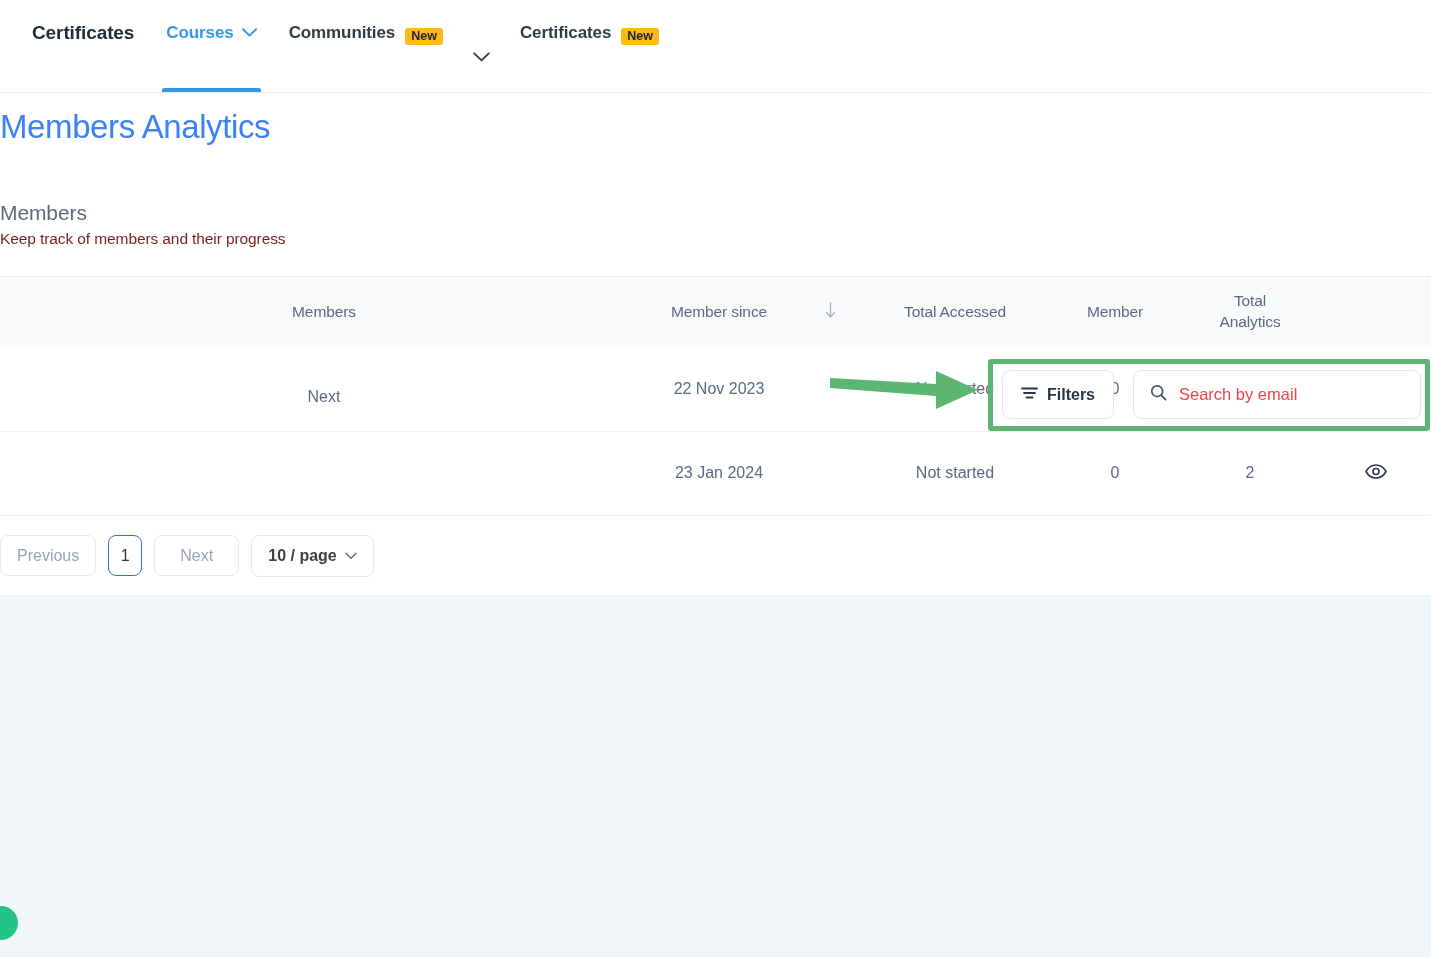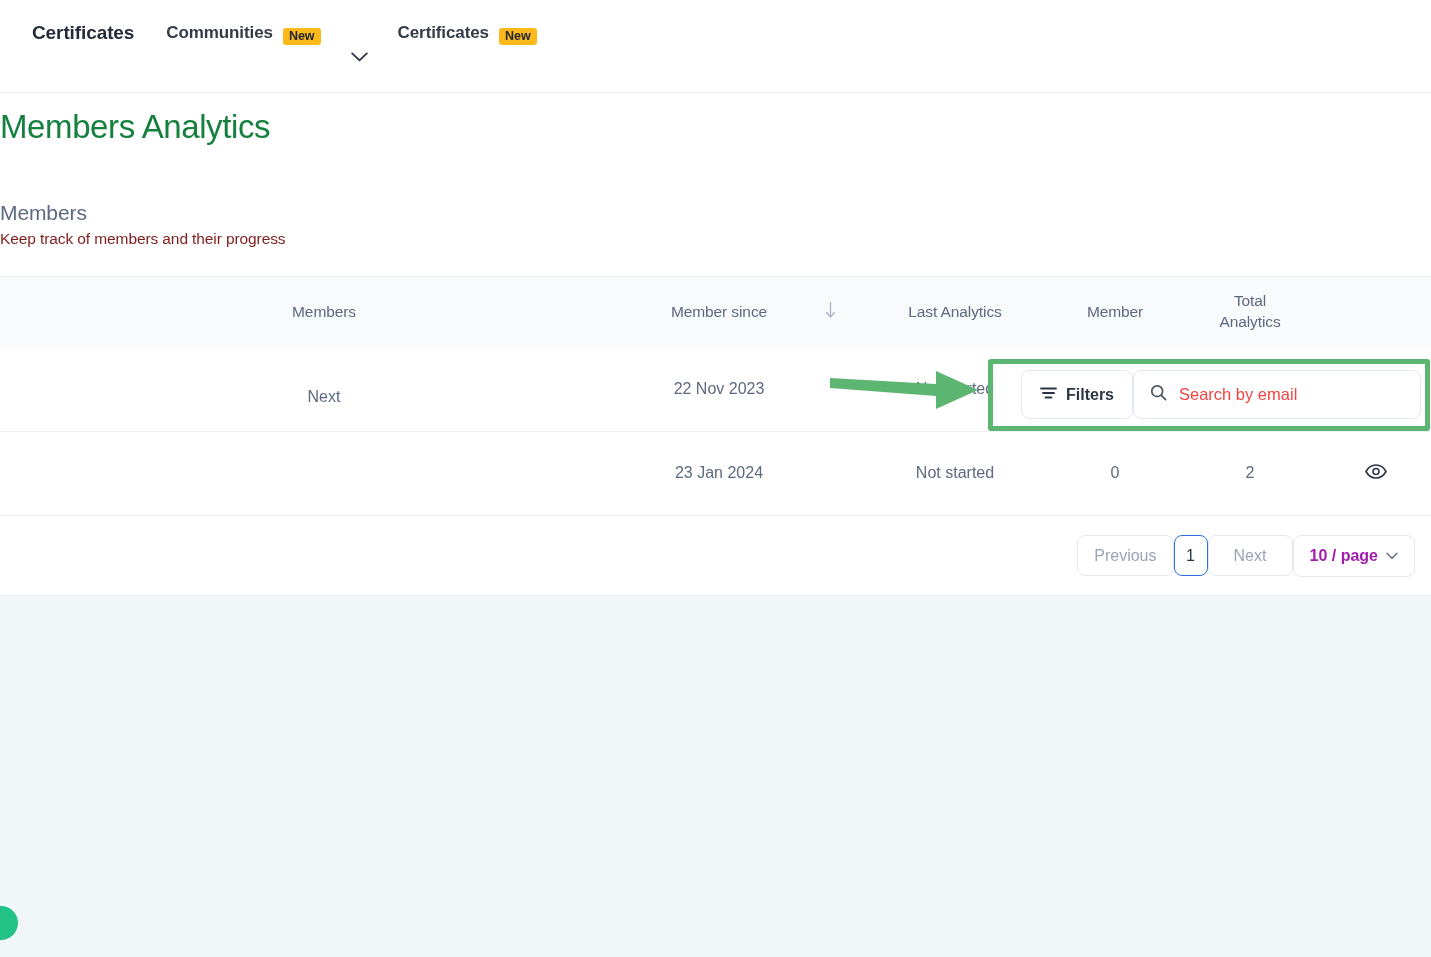--- a/index.html
+++ b/index.html
@@ -99,21 +99,21 @@
 
   
   .page-title-wrap {
     background: #ffffff;
     padding: 14px 0 0 0;
     height: 78px;
   }
   .page-title {
     font-size: 33px;
     font-weight: 400;
-    color: #15803d;
+    color: #3b82f6;
     letter-spacing: -0.4px;
     line-height: 1.2;
     padding-left: 0px;
   }
 
   
   .section-head {
     background: #ffffff;
     height: 105px;
     position: relative;
@@ -157,20 +157,21 @@
     height: 50px;
     z-index: 29;
   }
 
   .controls {
     position: absolute;
     right: 10px;
     top: 199px;
     display: flex;
     align-items: center;
+    gap: 19px;
   }
   .filters-btn {
     display: flex;
     align-items: center;
     gap: 9px;
     height: 49px;
     padding: 0 18px;
     background: #ffffff;
     border: 1px solid #e2e8ef;
     border-radius: 8px;
@@ -258,21 +259,21 @@
     justify-content: center;
     cursor: pointer;
     color: #2d3548;
   }
 
   
   .pagination-row {
     height: 80px;
     display: flex;
     align-items: center;
-    justify-content: flex-end;
+    gap: 12px;
     padding-right: 16px;
     background: #ffffff;
     border-top: 1px solid #eef1f5;
   }
   .pg-btn {
     height: 41px;
     min-width: 85px;
     padding: 0 16px;
     border: 1px solid #e4e9f0;
     border-radius: 8px;
@@ -289,21 +290,21 @@
   .pg-btn.page-num {
     min-width: 32px;
     width: 32px;
     border: 1.5px solid #2f6fe0;
     color: #2c3545;
     font-weight: 400;
   }
   .pg-btn.per-page {
     min-width: 113px;
     gap: 8px;
-    color: #a21caf;
+    color: #404040;
     font-weight: 700;
     height: 42px;
   }
   .pg-btn.per-page .pg-caret { color: #5b6678; display:inline-flex; }
 
   
   .fab {
     position: absolute;
     left: -16px;
     top: 906px;
@@ -318,20 +319,29 @@
 </head>
 <body>
 
 <div class="topnav">
   <div class="nav-items">
 
     <div class="nav-item brand">
       <span class="nav-label">Certificates</span>
     </div>
 
+    <div class="nav-item active">
+      <span class="nav-label">Courses</span>
+      <span class="caret">
+        <svg width="15" height="9" viewBox="0 0 15 9">
+            <path d="M1 1.2 L7.5 7.6 L14 1.2" fill="none" stroke="currentColor" stroke-width="1.9" stroke-linecap="round" stroke-linejoin="round"></path>
+          </svg>
+      </span>
+      <span class="nav-underline"></span>
+    </div>
 
     <div class="nav-item plain">
       <span class="nav-label">Communities</span>
       <span class="badge-new">New</span>
     </div>
 
     <div class="chev-standalone">
       <span>
         <svg width="17" height="10" viewBox="0 0 17 10">
             <path d="M1.2 1.4 L8.5 8.4 L15.8 1.4" fill="none" stroke="currentColor" stroke-width="1.9" stroke-linecap="round" stroke-linejoin="round"></path>
@@ -393,21 +403,21 @@
         <th class="col-members">Members</th>
         <th class="col-since">Member since</th>
         <th class="col-sort">
           <span class="sort-arrow">
             <svg width="13" height="18" viewBox="0 0 13 18">
               <line x1="6.5" y1="1" x2="6.5" y2="15.5" stroke="#aab3c2" stroke-width="1.3"></line>
               <path d="M2.5 11.5 L6.5 16 L10.5 11.5" fill="none" stroke="#aab3c2" stroke-width="1.3" stroke-linecap="round" stroke-linejoin="round"></path>
             </svg>
           </span>
         </th>
-        <th class="col-last">Last Analytics</th>
+        <th class="col-last">Total Accessed</th>
         <th class="col-logins">Member</th>
         <th class="col-total">
           <span>Total</span><br>
           <span>Analytics</span>
         </th>
         <th class="col-action"></th>
       </tr>
     </thead>
     <tbody>
 

